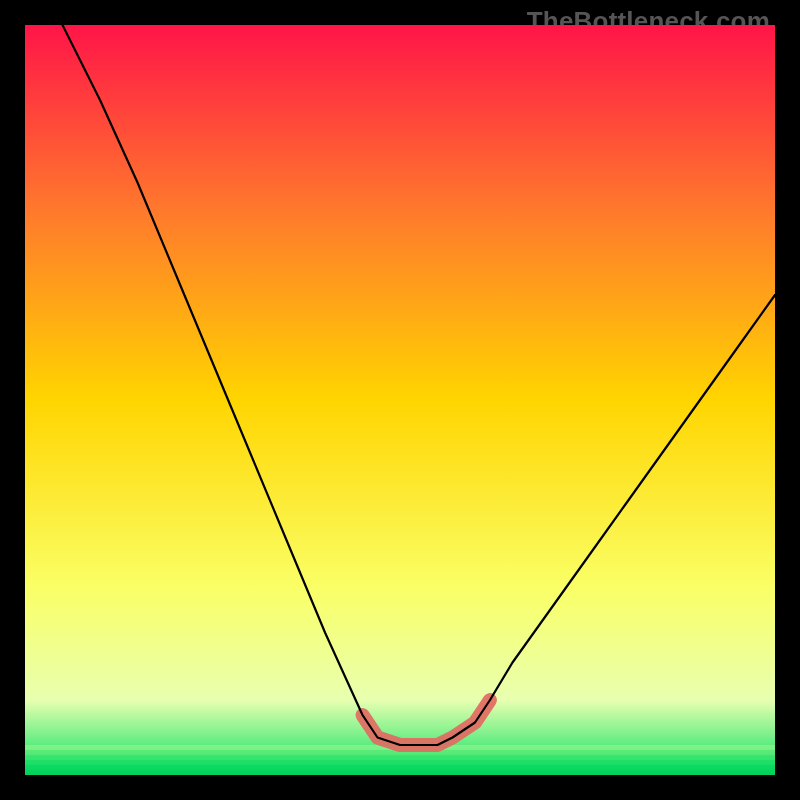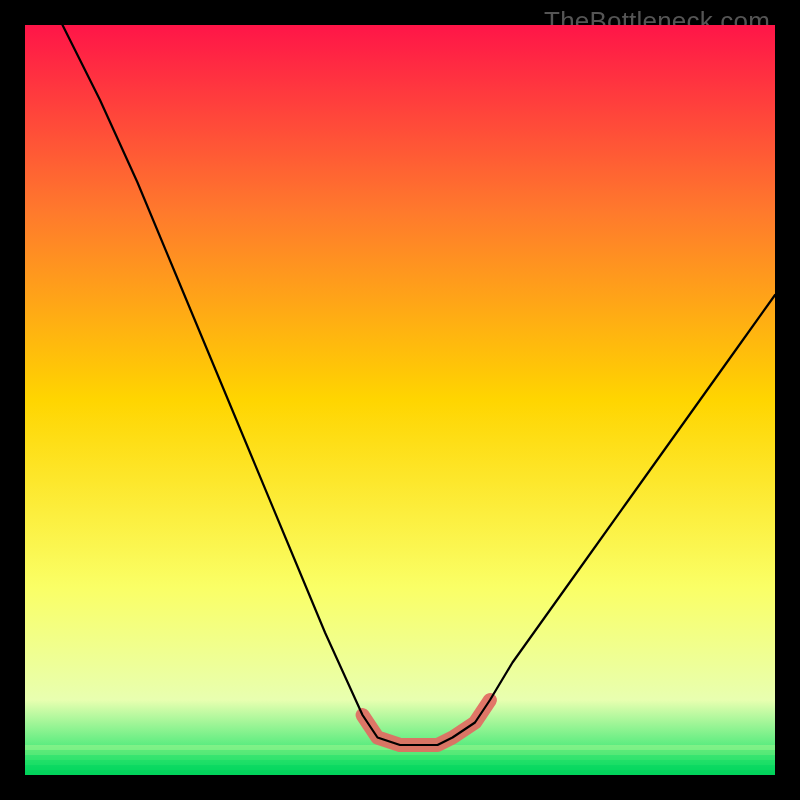--- a/index.html
+++ b/index.html
@@ -23,21 +23,21 @@
     top: 25px;
     width: 750px;
     height: 750px;
   }
   .watermark {
     position: absolute;
     top: 6px;
     right: 30px;
     color: #555555;
     font-size: 26px;
-    font-weight: 400;
+    font-weight: 700;
     letter-spacing: 0.2px;
     user-select: none;
   }
   svg {
     display: block;
   }
 </style>
 </head>
 <body>
 

